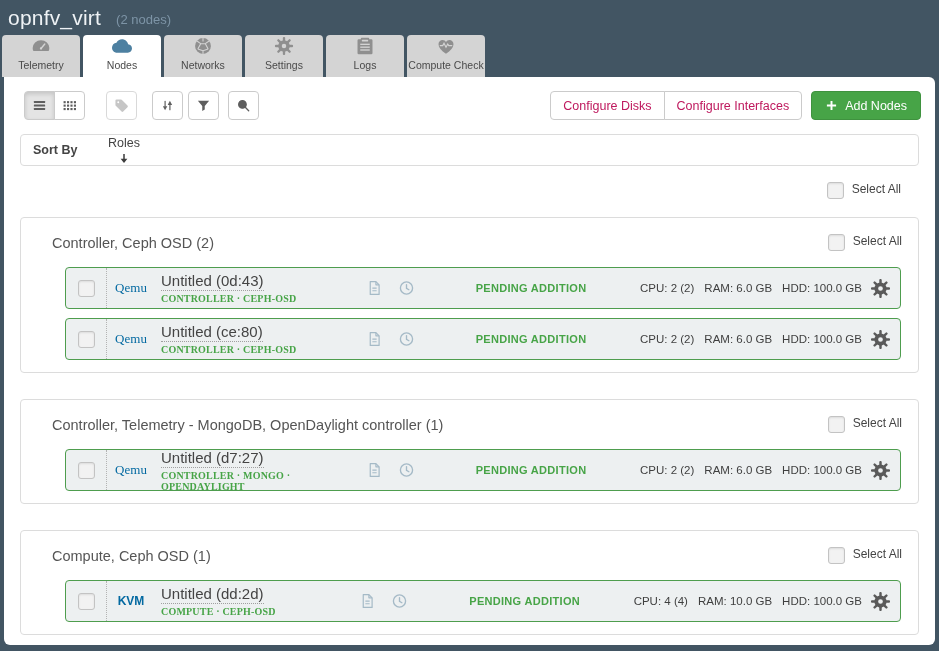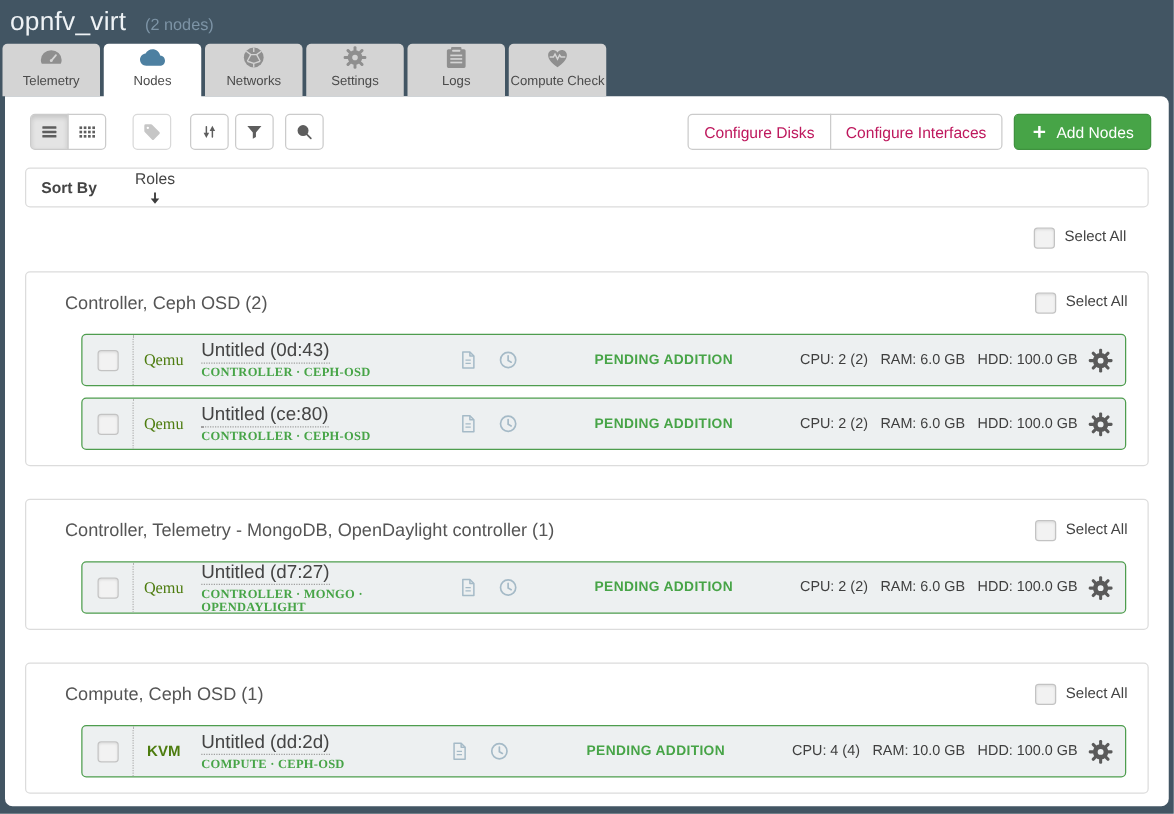--- a/index.html
+++ b/index.html
@@ -83,21 +83,21 @@
   .group-title { font-size: 14.5px; font-weight: normal; color: #555; padding: 7px 0 16px 17px; }
   .group-select { position: absolute; top: 16px; right: 16px; }
   .node-row {
     display: flex; align-items: center; height: 42px; margin: 0 3px 9px 30px;
     background: #edf0f1; border: 1px solid #4e9d4e; border-radius: 4px; overflow: hidden;
   }
   .cb-cell {
     width: 41px; height: 100%; display: flex; align-items: center; justify-content: center;
     border-right: 1px dotted #b3b3b3; flex: none;
   }
-  .vendor { width: 48px; text-align: center; font-size: 12px; color: #4d7c0f; font-weight: bold; flex: none; }
+  .vendor { width: 48px; text-align: center; font-size: 12px; color: #0369a1; font-weight: bold; flex: none; }
   .vendor.serif { font-family: "Liberation Serif", serif; font-weight: normal; font-size: 13px; }
   .name-block { flex: 1; min-width: 0; padding-left: 6px; }
   .node-name {
     display: inline-block; font-size: 15px; color: #444;
     border-bottom: 1px dotted #a0a0a0; padding-bottom: 1px; cursor: pointer;
   }
   .node-roles { font-size: 10px; font-weight: bold; color: #47a447; margin-top: 2px; letter-spacing: .2px; font-family: Liberation Serif, serif; }
   .row-icon { width: 32px; display: flex; justify-content: center; color: #a5bac7; cursor: pointer; flex: none; }
   .row-icon svg { width: 17px; height: 18px; }
   .node-status {

